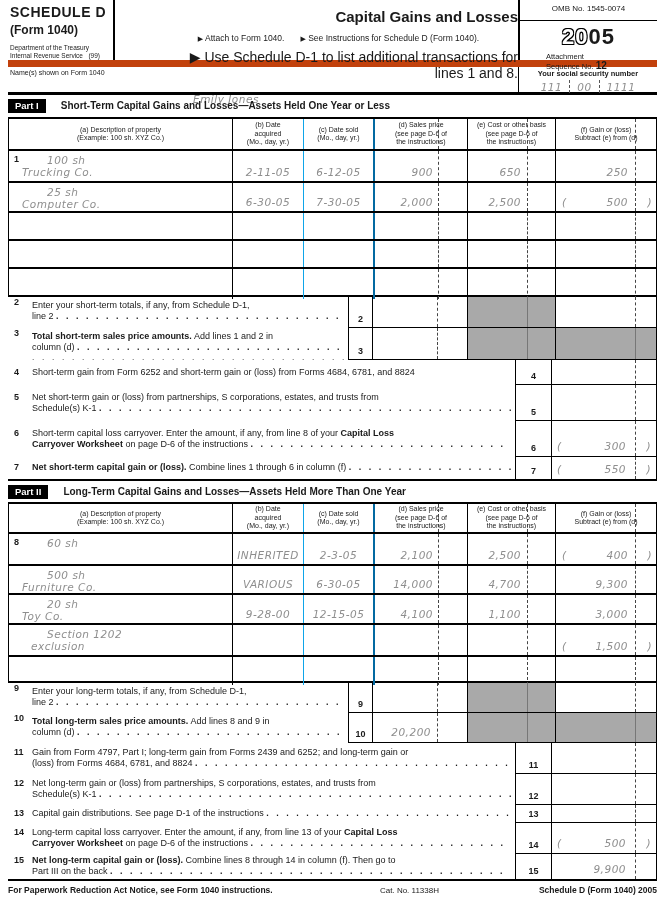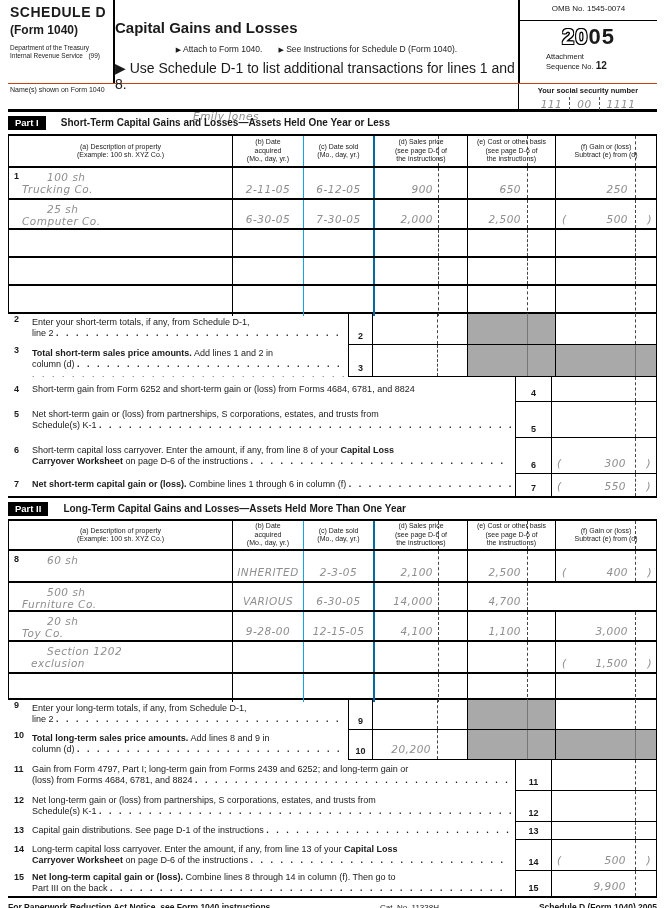--- a/index.html
+++ b/index.html
@@ -6,26 +6,26 @@
   html,body { background:#e8e8e8; }
   .page {
     position:relative; width:666px; height:908px; margin:0 auto;
     background:#ffffff; color:#1a1a1a;
     font-family:"Liberation Sans", sans-serif;
     overflow:hidden;
   }
   .band { margin-left:8px; width:649px; position:relative; }
 
   
-  #hdr { height:84px; border-bottom:1px solid #c2410c; display:flex; }
+  #hdr { height:67px; border-bottom:7px solid #c2410c; display:flex; }
   .h-left { width:107px; border-right:2px solid #000; padding:4px 2px 0 2px; }
   .h-sched { font-size:14px; font-weight:bold; letter-spacing:.5px; }
   .h-form  { font-size:12px; font-weight:bold; margin-top:3px; }
   .h-dept  { font-size:6.5px; margin-top:7px; line-height:7.5px; }
-  .h-center { flex:1; text-align:left; padding-top:19px; }
+  .h-center { flex:1; text-align:right; padding-top:8px;margin-left:44px; }
   .h-title { font-size:15px; font-weight:bold; }
   .h-notes-row { display:flex; justify-content:center; gap:16px; font-size:8.5px; margin-top:8px; }
   .h-note { white-space:nowrap; }
   .h-note .arr { font-size:7px; }
   .h-note3 { font-size:14px; margin-top:6px; }
   .h-right { width:139px; border-left:2px solid #000; }
   .omb { font-size:8px; text-align:center; padding-top:4px; height:21px; border-bottom:1px solid #000; }
   .year { height:32px; text-align:center; font-weight:bold; font-size:22px; line-height:32px; letter-spacing:1px; }
   .year-outline { color:#fff; text-shadow:-1px -1px 0 #000,1px -1px 0 #000,-1px 1px 0 #000,1px 1px 0 #000, 0 1px 0 #000, 0 -1px 0 #000; }
   .attach { font-size:7.5px; line-height:8.5px; padding-left:26px; }
@@ -434,20 +434,25 @@
         </div>
       <div class="cc datecell">
           <span class="hw">6-30-05</span>
         </div>
       <div class="cd amt">
           <span class="val hw">14,000</span>
         </div>
       <div class="ce amt">
           <span class="val hw">4,700</span>
         </div>
+      <div class="cf amt">
+          <span class="open hw"></span>
+          <span class="val hw">9,300</span>
+          <span class="close hw"></span>
+        </div>
     </div>
     <div class="trow" style="height:30px">
       <div class="ca">
           <span class="rownum"></span>
           <div class="d1 hw">20 sh</div>
           <div class="d2 hw">Toy Co.</div>
         </div>
       <div class="cb datecell">
           <span class="hw">9-28-00</span>
         </div>

